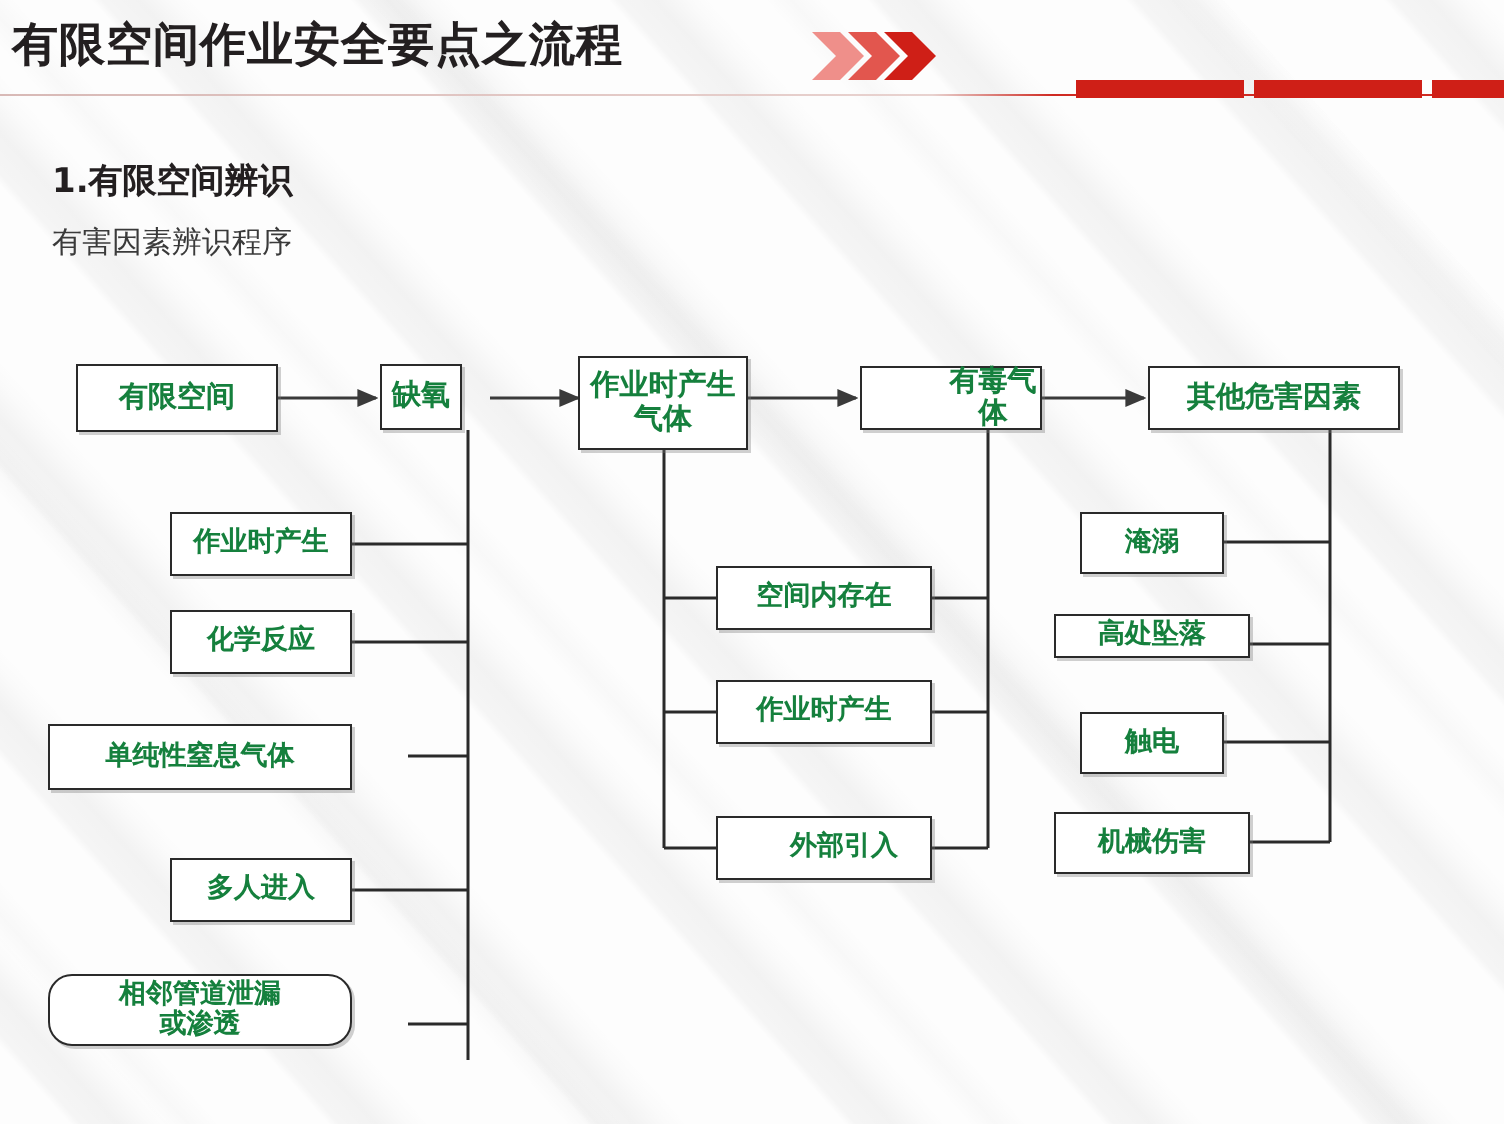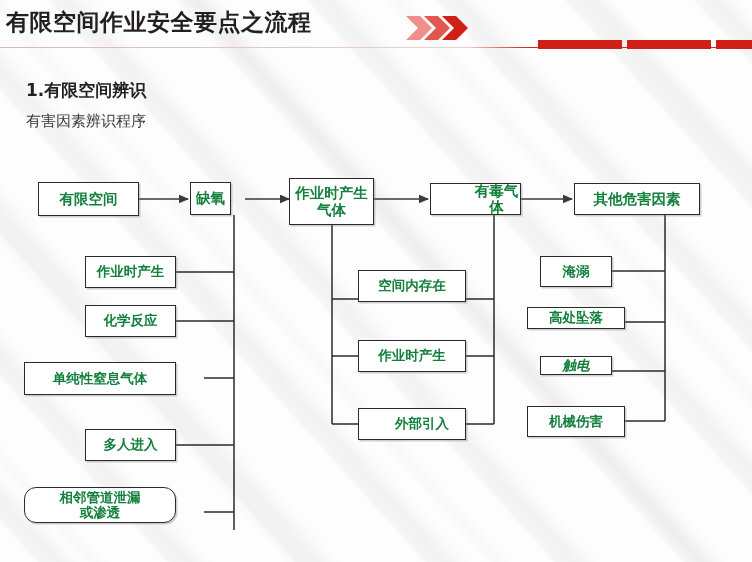--- a/index.html
+++ b/index.html
@@ -154,28 +154,28 @@
 
     <div class="node n-sub" style="left:85px;top:305px;width:91px;height:32px;">化学反应</div>
 
     <div class="node n-sub" style="left:24px;top:362px;width:152px;height:33px;">单纯性窒息气体</div>
 
     <div class="node n-sub" style="left:85px;top:429px;width:91px;height:32px;text-align:right;">多人进入</div>
 
     <div class="node n-sub" style="left:24px;top:487px;width:152px;height:36px;white-space:pre-line;border-radius:12px;">相邻管道泄漏
 或渗透</div>
 
-    <div class="node n-sub" style="left:358px;top:270px;width:108px;height:32px;">空间内存在</div>
+    <div class="node n-sub" style="left:358px;top:283px;width:108px;height:32px;">空间内存在</div>
 
     <div class="node n-sub" style="left:358px;top:340px;width:108px;height:32px;">作业时产生</div>
 
     <div class="node n-sub" style="left:358px;top:408px;width:108px;height:32px;padding-left:20px;">外部引入</div>
 
     <div class="node n-sub" style="left:540px;top:256px;width:72px;height:31px;">淹溺</div>
 
     <div class="node n-sub" style="left:527px;top:307px;width:98px;height:22px;">高处坠落</div>
 
-    <div class="node n-sub" style="left:540px;top:356px;width:72px;height:19px;font-style:italic;">触电</div>
+    <div class="node n-sub" style="left:540px;top:356px;width:72px;height:31px;">触电</div>
 
     <div class="node n-sub" style="left:527px;top:406px;width:98px;height:31px;">机械伤害</div>
 
   </div>
 </div>
 
 </body></html>

